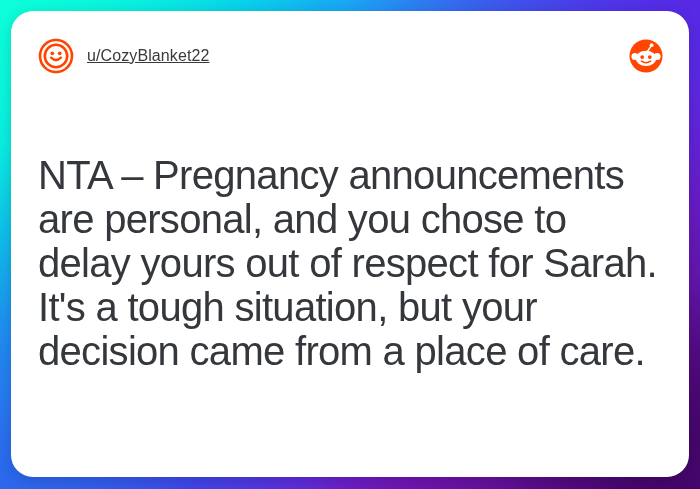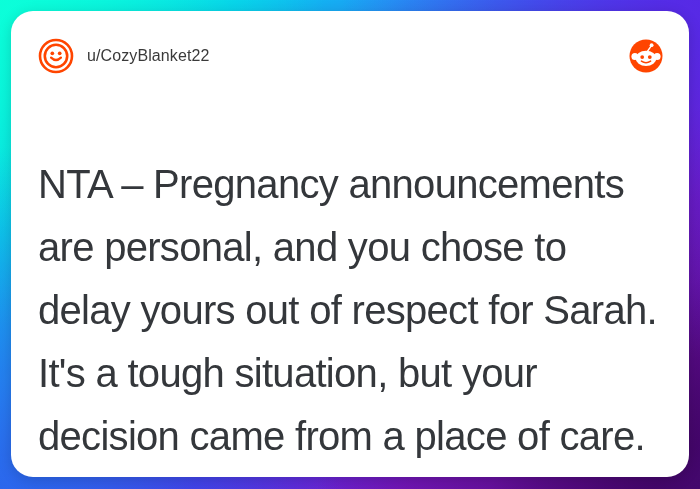--- a/index.html
+++ b/index.html
@@ -80,40 +80,41 @@
     line-height: 0;
   }
 
   #username {
     margin-left: 13px;
     font-family: "Liberation Sans", sans-serif;
     font-size: 16px;
     letter-spacing: 0.1px;
     color: #3a3a3a;
     white-space: nowrap;
+    text-decoration: underline;
   }
 
   #header-spacer { flex: 1 1 auto; }
 
   .brand-wrap {
     width: 36px;
     height: 36px;
     flex: 0 0 36px;
     display: block;
     line-height: 0;
   }
 
   #body-text {
     position: absolute;
     left: 27px;
     top: 142px;
     width: 628px;
     font-family: "Liberation Sans", sans-serif;
     font-size: 40px;
-    line-height: 63px;
+    line-height: 44px;
     letter-spacing: -0.7px;
     color: #34373b;
     font-weight: 400;
     white-space: pre-wrap;
     word-break: normal;
   }
 </style>
 </head>
 <body>
 

